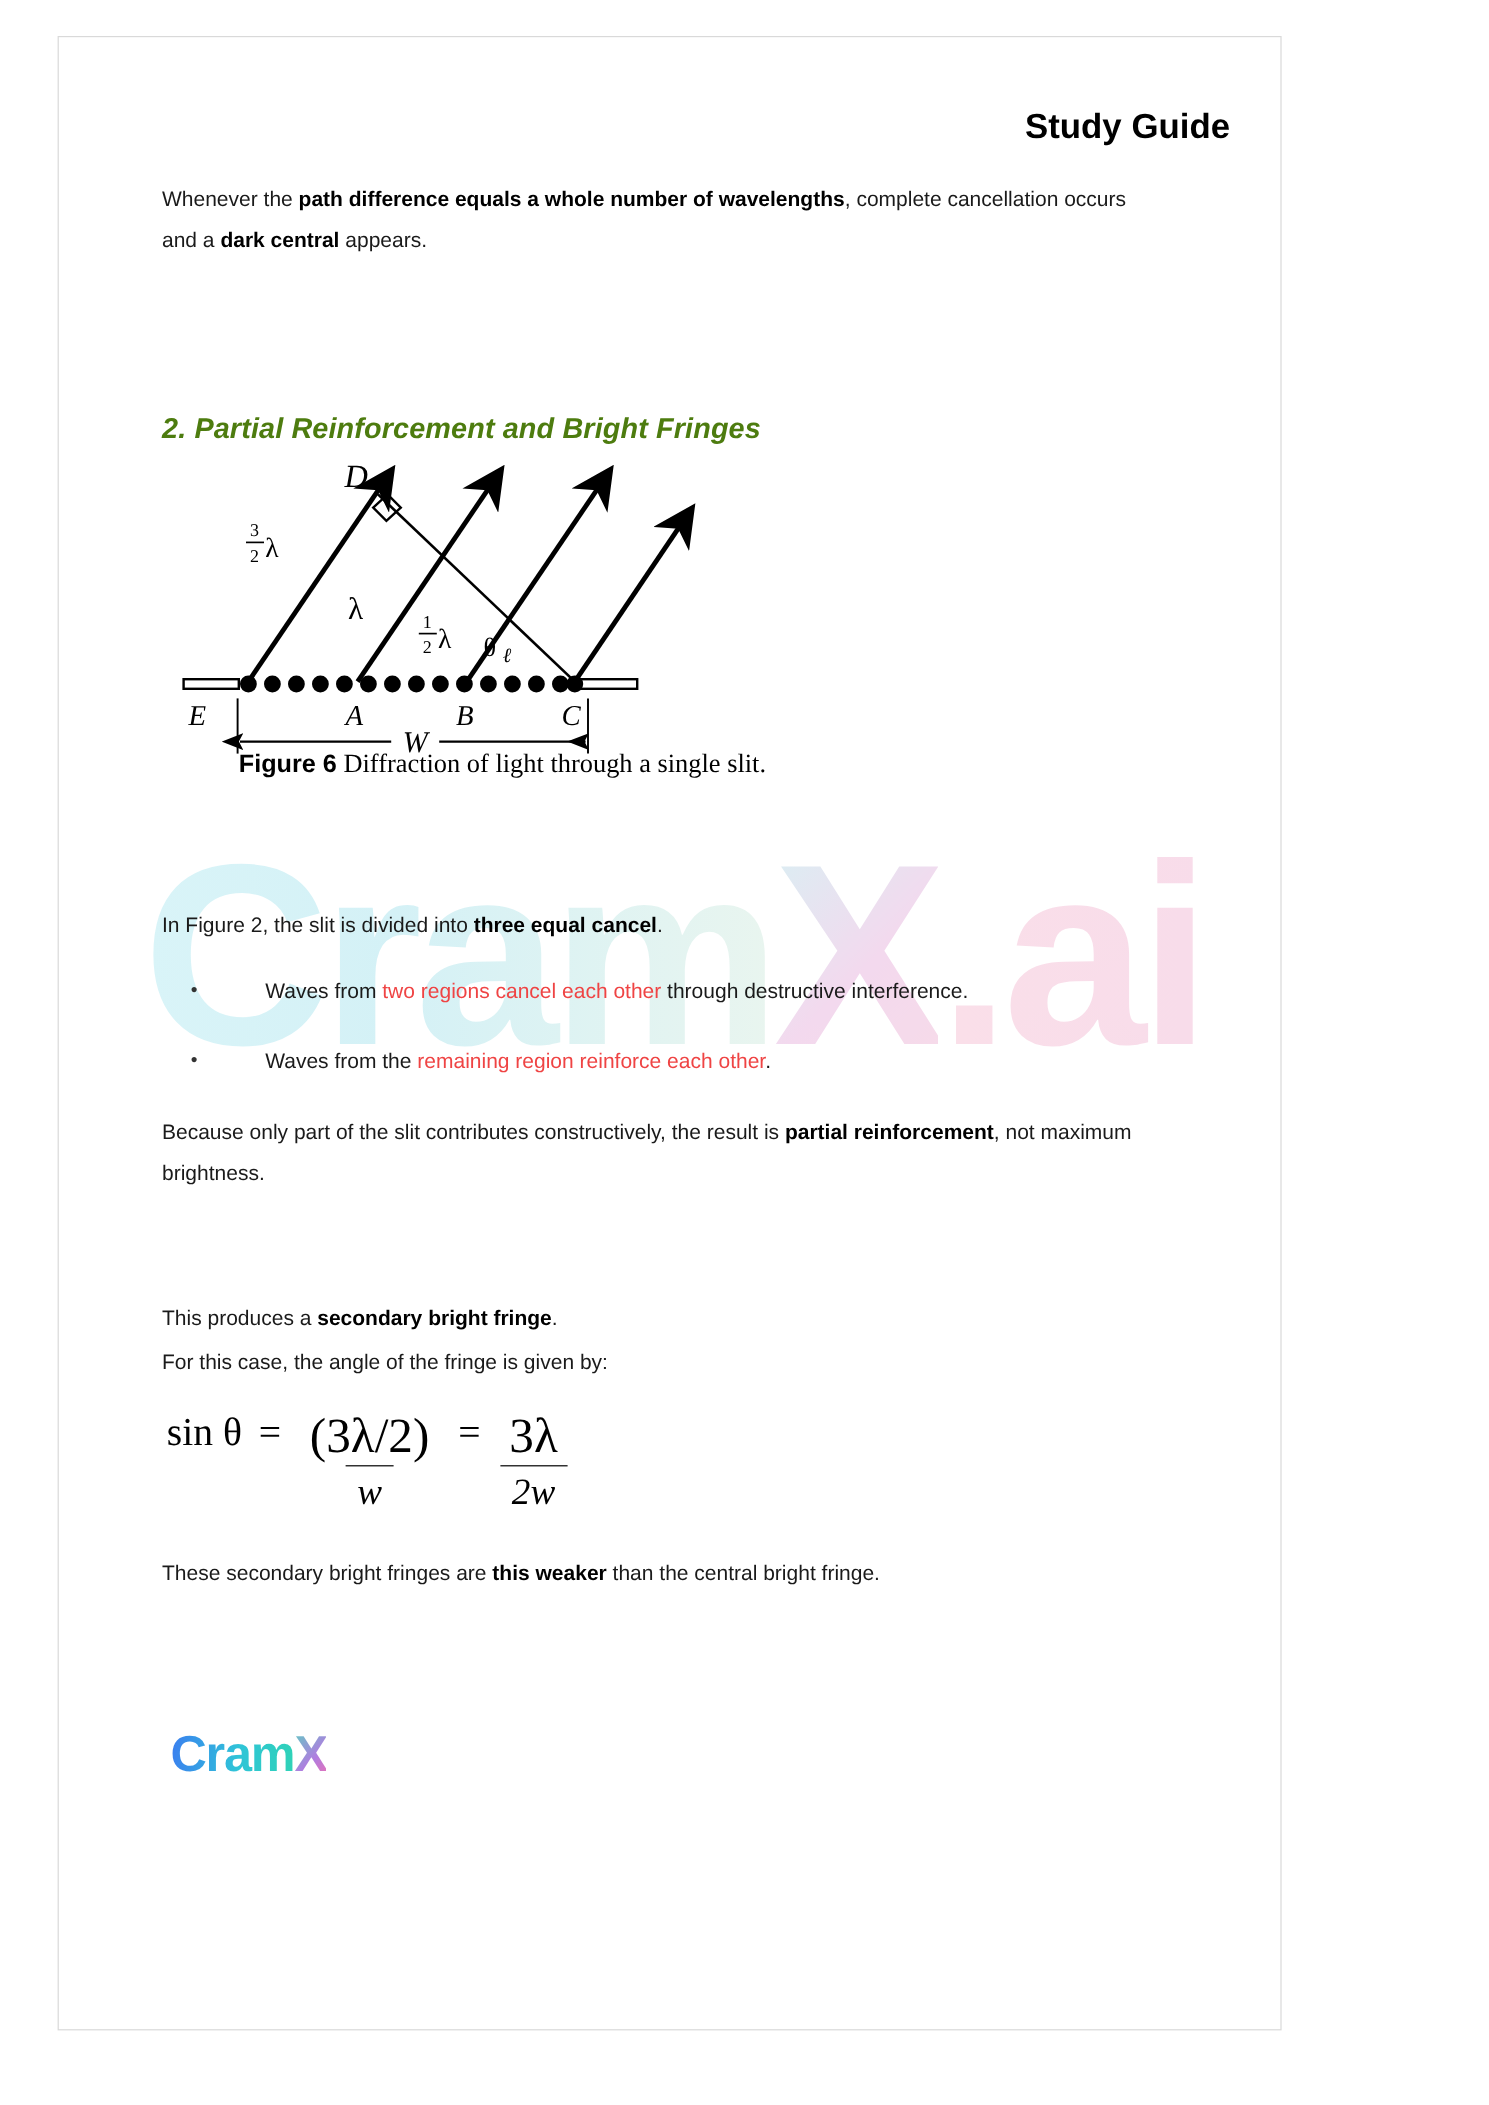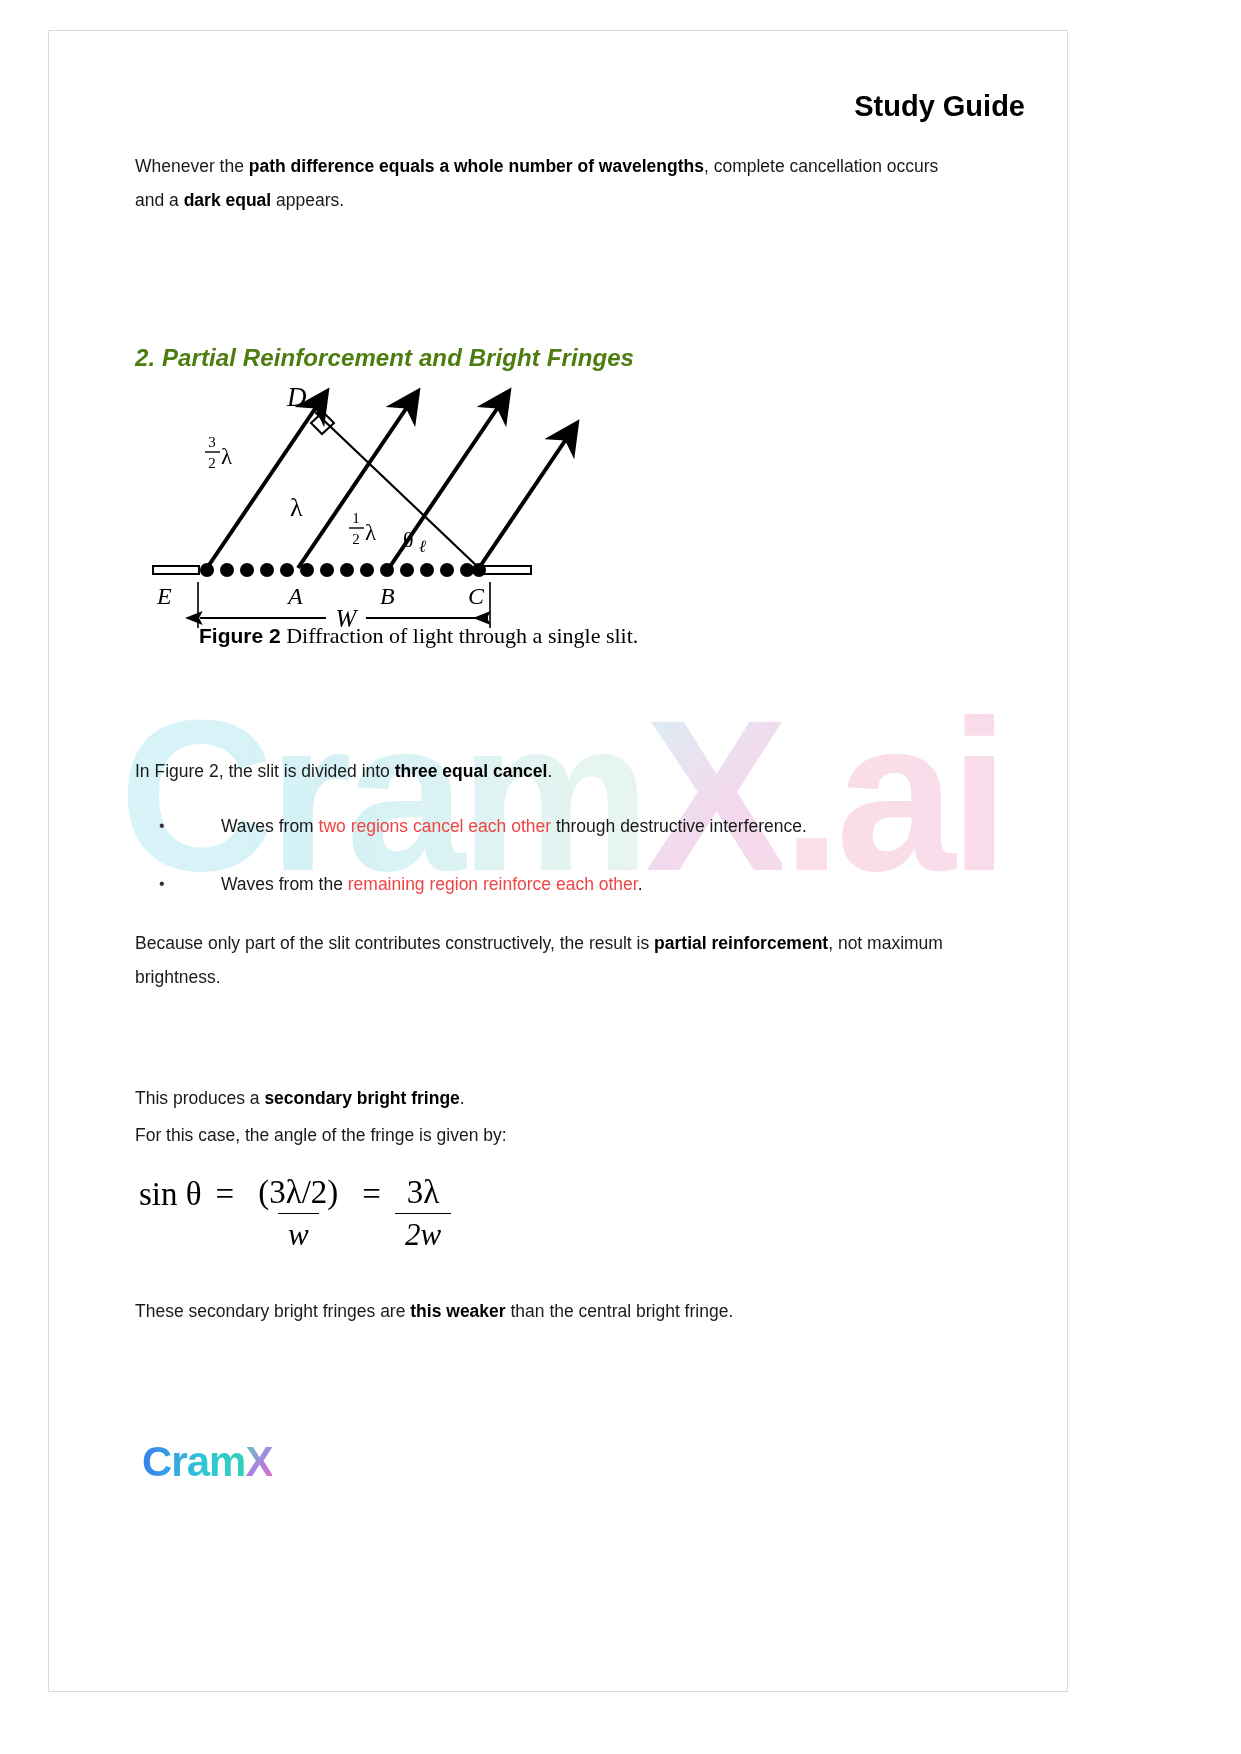--- a/index.html
+++ b/index.html
@@ -42,21 +42,21 @@
 
   .p-because{left:86px;top:895px;width:830px;}
   .p-secondary{left:86px;top:1050px;width:830px;}
   .p-forthis{left:86px;top:1087px;width:830px;}
   .p-weaker{left:86px;top:1263px;width:830px;}
 
   
   .formula{position:absolute;left:90px;top:1145px;font-family:"Liberation Serif",serif;color:#000;display:flex;align-items:flex-start;gap:14px;font-size:33px;}
   .formula .sin{font-style:normal;}
   .frac{display:inline-flex;flex-direction:column;align-items:center;line-height:1;}
-  .frac .num{padding:0 10px 4px 10px;font-size:33px;}
+  .frac .num{padding:0 10px 4px 10px;font-size:41px;}
   .frac .den{padding:5px 10px 0 10px;font-size:31px;font-style:italic;border-top:1.6px solid #000;}
 
   
   .logo{position:absolute;left:93px;top:1407px;font-size:42px;font-weight:700;letter-spacing:-1px;font-family:"Liberation Sans",sans-serif;}
   .logo .lc{background:linear-gradient(95deg,#3b7df0 0%,#2fc4d8 55%,#2fd3b6 100%);-webkit-background-clip:text;background-clip:text;color:transparent;}
   .logo .lx{background:linear-gradient(135deg,#59d3c0 0%,#b07de0 60%,#f06fb0 100%);-webkit-background-clip:text;background-clip:text;color:transparent;}
 </style>
 </head>
 <body>
 
@@ -67,21 +67,21 @@
     <div class="wm-text">
       <span class="wm-cram">Cram</span><span class="wm-x">X</span><span class="wm-ai">.ai</span>
     </div>
   </div>
 
   <div class="doc">
 
     <div class="title">Study Guide</div>
 
     <div class="para p-intro">
-      <span>Whenever the </span><b>path difference equals a whole number of wavelengths</b><span>, complete cancellation occurs and a </span><b>dark equal</b><span> appears.</span>
+      <span>Whenever the </span><b>path difference equals a whole number of wavelengths</b><span>, complete cancellation occurs and a </span><b>dark central</b><span> appears.</span>
     </div>
 
     <div class="heading2">2. Partial Reinforcement and Bright Fringes</div>
 
     <div class="figure">
       <svg class="figbox" viewBox="0 0 770 310" xmlns="http://www.w3.org/2000/svg">
         <defs>
           <marker id="ah" markerWidth="9" markerHeight="9" refX="7" refY="4.5" orient="auto">
             <path d="M0,0 L9,4.5 L0,9 L2.6,4.5 z" fill="#000"></path>
           </marker>
@@ -157,21 +157,21 @@
         <line x1="63" y1="216" x2="63" y2="262" stroke="#000" stroke-width="1.6"></line>
         <line x1="355" y1="216" x2="355" y2="262" stroke="#000" stroke-width="1.6"></line>
 
         <line x1="65" y1="252" x2="353" y2="252" stroke="#000" stroke-width="1.8" marker-start="url(#ahs)" marker-end="url(#ahs)"></line>
         <rect x="191" y="238" width="40" height="28" fill="#fff"></rect>
         <text x="211" y="261" font-family="Liberation Serif, serif" font-style="italic" font-size="25" fill="#000" text-anchor="middle">W</text>
       </svg>
     </div>
 
     <div class="figcap">
-      <b>Figure 2</b><span> Diffraction of light through a single slit.</span>
+      <b>Figure 6</b><span> Diffraction of light through a single slit.</span>
     </div>
 
     <div class="para p-fig2">
       <span>In Figure 2, the slit is divided into </span><b>three equal cancel</b><span>.</span>
     </div>
 
     <div class="bullet b1">
       <span class="dot">•</span>
       <span class="btext"><span>Waves from </span><b>two regions cancel each other</b><span> through destructive interference.</span></span>
     </div>

